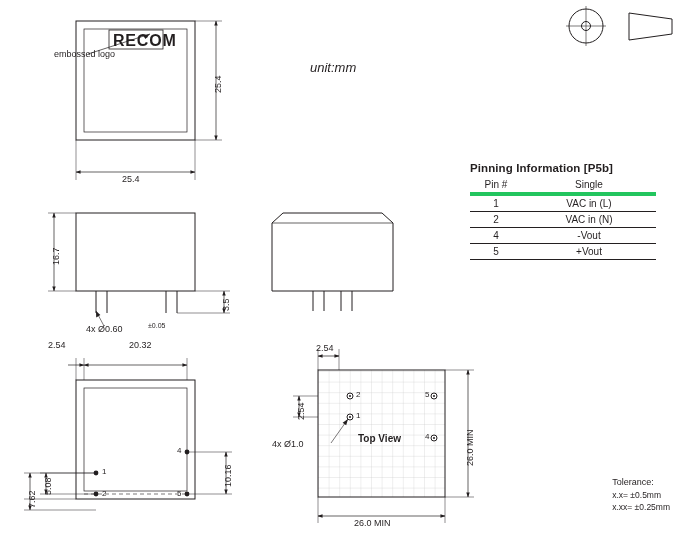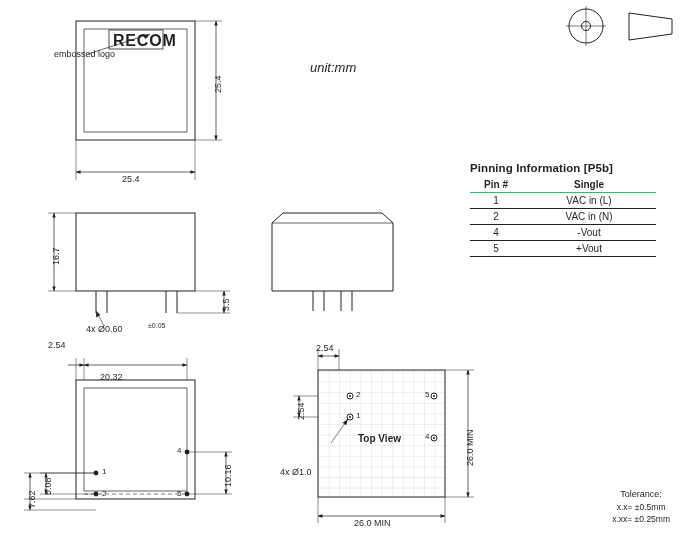--- a/index.html
+++ b/index.html
@@ -46,28 +46,28 @@
     border-collapse:collapse;
     font-size:10px;
     color:#231f20;
   }
   table.pins th, table.pins td {
     padding:2px 0 2px 0;
     text-align:center;
     font-weight:normal;
     border-bottom:1px solid #231f20;
   }
-  table.pins thead th { border-bottom:1px solid #22c55e;font-weight:bold; }
+  table.pins thead th { border-bottom:4px solid #22c55e; }
   table.pins th.c1, table.pins td.c1 { width:52px; }
   table.pins th.c2, table.pins td.c2 { width:134px; }
 
   .tolerance {
     position:absolute;
-    right:14px; top:488px;
-    text-align:center;
+    right:14px; top:476px;
+    text-align:left;
     font-size:8.5px;
     color:#231f20;
     line-height:1.45;
   }
   .tolerance .t-head { font-size:9px; }
 </style>
 </head>
 <body>
 
 <div class="root">
@@ -200,32 +200,32 @@
   <div class="lbl" style="left:122px; top:175px;">25.4</div>
 
   <div class="lbl unit" style="left:310px; top:61px;">unit:mm</div>
 
   <div class="lbl rot90" style="left:52px; top:265px;">16.7</div>
   <div class="lbl rot90" style="left:222px; top:311px;">3.5</div>
   <div class="lbl" style="left:86px; top:325px;">4x Ø0.60</div>
   <div class="lbl xs" style="left:148px; top:322px;">±0.05</div>
 
   <div class="lbl" style="left:48px; top:341px;">2.54</div>
-  <div class="lbl" style="left:100px; top:341px;margin-top:32px;">20.32</div>
+  <div class="lbl" style="left:129px; top:341px;">20.32</div>
   <div class="lbl rot90" style="left:44px; top:495px;">5.08</div>
   <div class="lbl rot90" style="left:28px; top:508px;">7.62</div>
   <div class="lbl rot90" style="left:224px; top:487px;">10.16</div>
   <div class="lbl sm" style="left:102px; top:468px;">1</div>
   <div class="lbl sm" style="left:102px; top:490px;">2</div>
   <div class="lbl sm" style="left:177px; top:447px;">4</div>
   <div class="lbl sm" style="left:177px; top:490px;">5</div>
 
   <div class="lbl" style="left:316px; top:344px;">2.54</div>
   <div class="lbl rot90" style="left:297px; top:420px;">2.54</div>
-  <div class="lbl" style="left:280px; top:440px;margin-top:28px;">4x Ø1.0</div>
+  <div class="lbl" style="left:272px; top:440px;">4x Ø1.0</div>
   <div class="lbl bold" style="left:358px; top:434px; font-size:10px;text-align:right;">Top View</div>
   <div class="lbl sm" style="left:356px; top:391px;">2</div>
   <div class="lbl sm" style="left:356px; top:412px;">1</div>
   <div class="lbl sm" style="left:425px; top:391px;">5</div>
   <div class="lbl sm" style="left:425px; top:433px;">4</div>
   <div class="lbl rot90" style="left:466px; top:466px;">26.0 MIN</div>
   <div class="lbl" style="left:354px; top:519px;">26.0 MIN</div>
 
   <div class="pin-table">
     <div class="pin-title">Pinning Information [P5b]</div>

